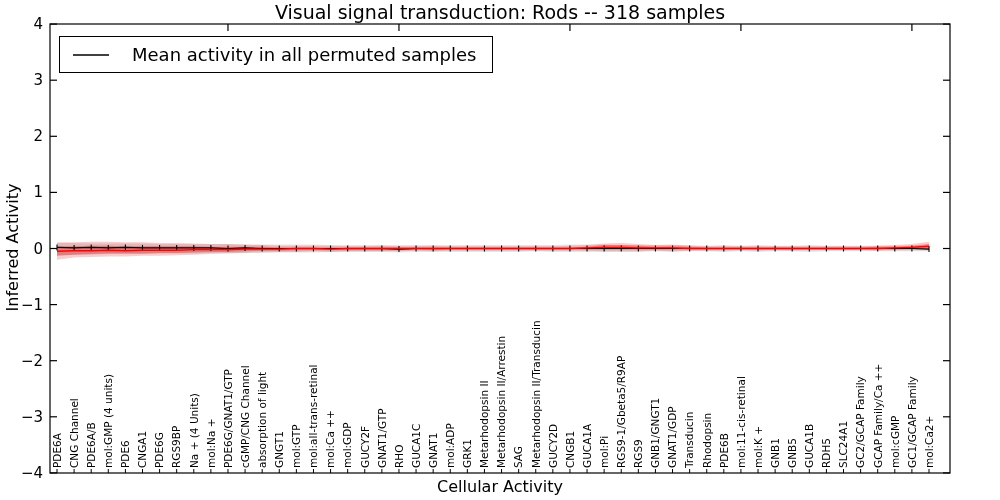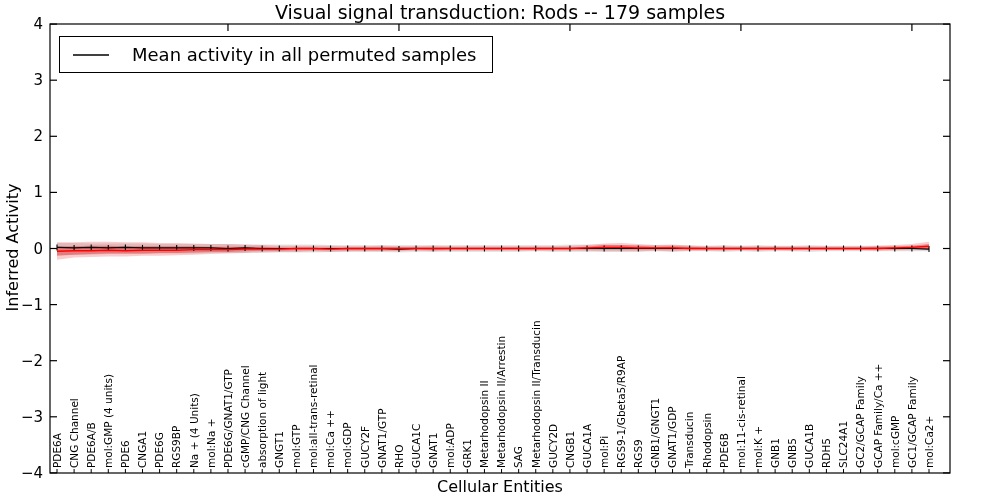--- a/index.html
+++ b/index.html
@@ -13,23 +13,23 @@
   svg text{font-family:"DejaVu Sans","Liberation Sans",sans-serif;fill:#000;}
   .legend{position:absolute;left:59px;top:36px;background:#fff;border:1.6px solid #000;
           padding:7px 16px 7px 12px;display:flex;flex-direction:column;gap:4px;z-index:5;}
   .legend-row{display:flex;align-items:center;gap:22px;font-size:18px;white-space:nowrap;}
   .swatch{flex:0 0 auto;}
 </style>
 </head>
 <body>
 
 <div class="figure">
-  <div class="title">Visual signal transduction: Rods -- 179 samples</div>
+  <div class="title">Visual signal transduction: Rods -- 318 samples</div>
   <div class="ylabel">Inferred Activity</div>
-  <div class="xlabel">Cellular Entities</div>
+  <div class="xlabel">Cellular Activity</div>
 
   <svg id="plot" class="plot" width="1000" height="500" viewBox="0 0 1000 500">
       <path d="M57.0,242.9L74.1,242.9L91.2,243.5L108.3,243.5L125.4,243.5L142.5,243.5L159.6,244.0L176.7,244.0L193.8,244.0L210.9,244.0L228.0,244.0L245.1,244.6L262.2,244.6L279.3,244.6L296.4,244.6L313.5,244.6L330.6,245.1L347.7,245.1L364.8,245.1L381.9,245.1L399.0,245.1L416.1,245.1L433.2,245.1L450.3,245.1L467.4,245.1L484.5,245.1L501.5,245.1L518.6,245.1L535.7,245.1L552.8,245.1L569.9,244.6L587.0,244.6L604.1,244.6L621.2,245.1L638.3,245.1L655.4,245.1L672.5,245.1L689.6,245.1L706.7,245.7L723.8,245.1L740.9,245.7L758.0,245.1L775.1,245.7L792.2,245.7L809.3,245.1L826.4,245.7L843.5,245.7L860.6,245.7L877.7,245.7L894.8,245.7L911.9,245.7L929.0,245.7L929.0,251.3L911.9,251.3L894.8,251.3L877.7,251.3L860.6,251.3L843.5,251.3L826.4,251.3L809.3,251.9L792.2,251.3L775.1,251.3L758.0,251.9L740.9,251.3L723.8,251.9L706.7,251.3L689.6,251.3L672.5,251.9L655.4,251.3L638.3,251.9L621.2,251.9L604.1,251.9L587.0,251.9L569.9,251.9L552.8,251.9L535.7,251.3L518.6,251.9L501.5,251.9L484.5,251.9L467.4,251.9L450.3,251.9L433.2,251.9L416.1,251.9L399.0,252.4L381.9,251.9L364.8,251.9L347.7,251.9L330.6,251.9L313.5,252.4L296.4,252.4L279.3,252.4L262.2,252.4L245.1,253.0L228.0,253.0L210.9,253.0L193.8,253.5L176.7,253.5L159.6,253.5L142.5,254.1L125.4,254.1L108.3,254.1L91.2,254.7L74.1,254.7L57.0,255.2Z" fill="#cfcfcf" fill-opacity="0.55" stroke="none"></path>
       <path d="M57.0,242.3L74.1,242.3L91.2,241.8L108.3,241.8L125.4,242.3L142.5,242.3L159.6,242.9L176.7,242.9L193.8,243.5L210.9,244.0L228.0,244.0L245.1,244.6L262.2,245.1L279.3,245.7L296.4,245.7L313.5,245.7L330.6,245.7L347.7,246.3L364.8,246.3L381.9,245.7L399.0,246.3L416.1,246.3L433.2,245.7L450.3,246.3L467.4,246.3L484.5,246.3L501.5,246.3L518.6,246.3L535.7,246.3L552.8,246.3L569.9,245.7L587.0,245.1L604.1,243.5L621.2,242.9L638.3,244.0L655.4,245.1L672.5,244.6L689.6,245.7L706.7,246.3L723.8,246.3L740.9,246.3L758.0,246.3L775.1,246.3L792.2,246.3L809.3,246.3L826.4,246.3L843.5,246.3L860.6,246.3L877.7,245.7L894.8,245.1L911.9,244.0L929.0,241.8L929.0,250.2L911.9,250.2L894.8,250.2L877.7,250.7L860.6,250.2L843.5,250.2L826.4,250.2L809.3,250.2L792.2,250.7L775.1,250.2L758.0,250.7L740.9,250.2L723.8,250.7L706.7,250.7L689.6,250.7L672.5,251.3L655.4,250.7L638.3,251.3L621.2,251.3L604.1,251.3L587.0,250.7L569.9,250.7L552.8,250.7L535.7,250.7L518.6,250.7L501.5,250.7L484.5,250.7L467.4,250.7L450.3,250.7L433.2,251.3L416.1,250.7L399.0,251.3L381.9,251.3L364.8,251.3L347.7,251.3L330.6,251.9L313.5,251.3L296.4,251.9L279.3,251.9L262.2,252.4L245.1,253.0L228.0,253.5L210.9,254.1L193.8,254.7L176.7,255.2L159.6,255.8L142.5,255.8L125.4,256.4L108.3,256.4L91.2,256.9L74.1,257.5L57.0,259.7Z" fill="#e31a1c" fill-opacity="0.22" stroke="none"></path>
       <path d="M57.0,246.3L74.1,246.3L91.2,245.7L108.3,245.7L125.4,246.3L142.5,246.3L159.6,246.3L176.7,246.3L193.8,246.3L210.9,246.8L228.0,246.8L245.1,246.8L262.2,246.8L279.3,247.4L296.4,247.4L313.5,247.4L330.6,247.4L347.7,247.4L364.8,247.4L381.9,247.4L399.0,247.4L416.1,247.4L433.2,247.4L450.3,247.4L467.4,247.4L484.5,247.4L501.5,247.4L518.6,247.4L535.7,247.4L552.8,247.4L569.9,247.4L587.0,246.8L604.1,245.1L621.2,245.1L638.3,245.7L655.4,246.8L672.5,246.3L689.6,246.8L706.7,247.4L723.8,247.4L740.9,247.4L758.0,247.4L775.1,247.4L792.2,247.4L809.3,247.4L826.4,247.4L843.5,247.4L860.6,247.4L877.7,246.8L894.8,246.8L911.9,245.7L929.0,244.0L929.0,249.1L911.9,249.1L894.8,249.6L877.7,249.6L860.6,249.6L843.5,249.6L826.4,249.6L809.3,249.6L792.2,249.6L775.1,249.6L758.0,249.6L740.9,249.6L723.8,249.6L706.7,249.6L689.6,249.6L672.5,249.6L655.4,249.6L638.3,249.6L621.2,249.6L604.1,249.6L587.0,249.6L569.9,249.6L552.8,249.6L535.7,249.6L518.6,249.6L501.5,249.6L484.5,249.6L467.4,249.6L450.3,249.6L433.2,250.2L416.1,249.6L399.0,250.2L381.9,250.2L364.8,250.2L347.7,250.2L330.6,250.2L313.5,250.2L296.4,250.2L279.3,250.7L262.2,250.7L245.1,251.3L228.0,251.9L210.9,251.9L193.8,252.4L176.7,253.0L159.6,253.0L142.5,253.5L125.4,253.5L108.3,253.5L91.2,254.1L74.1,254.7L57.0,255.8Z" fill="#e31a1c" fill-opacity="0.38" stroke="none"></path>
       <path d="M57.0,247.4L74.1,247.9L91.2,247.4L108.3,247.9L125.4,247.4L142.5,247.9L159.6,247.9L176.7,247.9L193.8,247.9L210.9,247.9L228.0,248.5L245.1,247.9L262.2,248.5L279.3,248.5L296.4,248.5L313.5,248.5L330.6,248.5L347.7,248.5L364.8,248.5L381.9,248.5L399.0,249.1L416.1,248.5L433.2,248.5L450.3,248.5L467.4,248.5L484.5,248.5L501.5,248.5L518.6,248.5L535.7,248.5L552.8,248.5L569.9,248.5L587.0,248.5L604.1,248.5L621.2,248.5L638.3,248.5L655.4,248.5L672.5,248.5L689.6,248.5L706.7,248.5L723.8,248.5L740.9,248.5L758.0,248.5L775.1,248.5L792.2,248.5L809.3,248.5L826.4,248.5L843.5,248.5L860.6,248.5L877.7,248.5L894.8,248.5L911.9,248.5L929.0,249.1" fill="none" stroke="#000000" stroke-width="1.1"></path>
       <line x1="57" y1="244.378" x2="57" y2="250.378" stroke="#000000" stroke-width="1.1"></line>
       <line x1="74.09803921568627" y1="244.939" x2="74.09803921568627" y2="250.939" stroke="#000000" stroke-width="1.1"></line>
       <line x1="91.19607843137254" y1="244.378" x2="91.19607843137254" y2="250.378" stroke="#000000" stroke-width="1.1"></line>
       <line x1="108.29411764705883" y1="244.939" x2="108.29411764705883" y2="250.939" stroke="#000000" stroke-width="1.1"></line>

